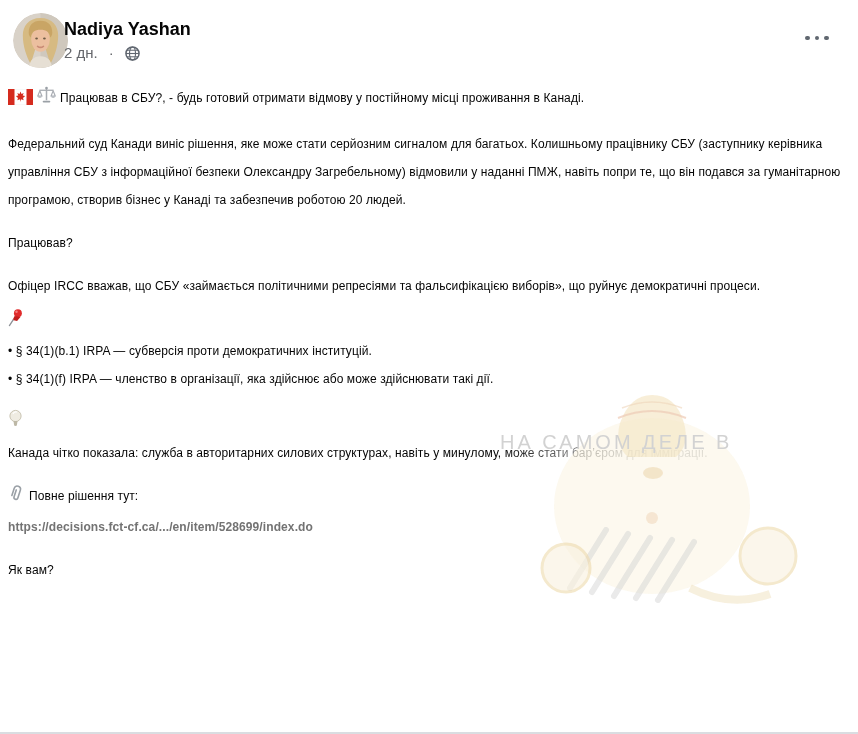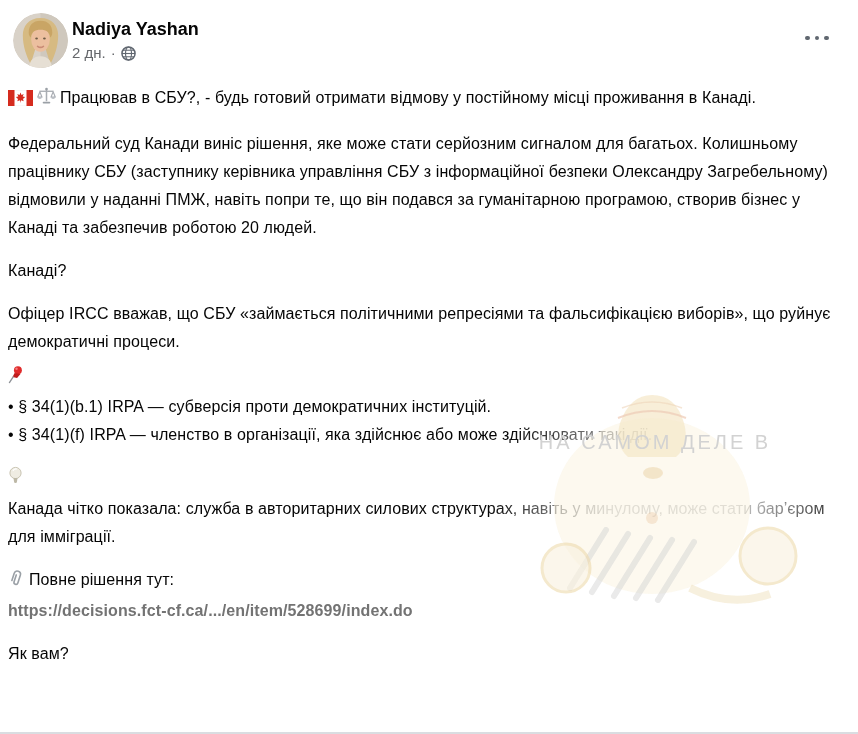--- a/index.html
+++ b/index.html
@@ -5,38 +5,38 @@
   html,body{margin:0;padding:0;}
   body{
     width:858px;height:734px;background:#ffffff;overflow:hidden;position:relative;
     font-family:"Liberation Sans","DejaVu Sans",sans-serif;color:#050505;
     -webkit-font-smoothing:antialiased;
   }
   
   .post-header{position:absolute;top:13px;left:13px;right:16px;height:60px;}
   .avatar{position:absolute;left:0;top:0;width:55px;height:55px;border-radius:50%;overflow:hidden;cursor:pointer;}
   .avatar svg{display:block;}
-  .h-info{position:absolute;left:59px;top:5px;}
+  .h-info{position:absolute;left:51px;top:5px;}
   .author{font-size:18px;font-weight:700;color:#050505;line-height:22px;cursor:pointer;}
-  .meta{margin-top:4px;font-size:15px;color:#65676b;display:flex;align-items:center;gap:5px;line-height:18px;}
+  .meta{margin-top:4px;font-size:15px;color:#65676b;display:flex;align-items:center;gap:11px;line-height:18px;}
   .globe{width:15px;height:15px;display:inline-block;}
   .more-btn{position:absolute;right:24px;top:26px;width:34px;height:24px;display:flex;align-items:center;justify-content:center;gap:5px;cursor:pointer;border-radius:6px;}
   .more-btn i{width:4.5px;height:4.5px;border-radius:50%;background:#606770;display:block;}
   
-  .post-body{position:absolute;top:84px;left:8px;right:16px;font-size:16px;line-height:28px;letter-spacing:0.1px;}
+  .post-body{position:absolute;top:84px;left:8px;right:16px;font-size:12px;line-height:28px;letter-spacing:0.1px;}
   .post-body p{margin:0 0 15px 0;}
   .post-body p.tight{margin-bottom:6px;}
   .post-body p.linkp{}
   .em{display:inline-block;vertical-align:-3px;margin-right:4px;}
   .link{color:#737373;font-weight:600;text-decoration:none;cursor:pointer;}
   
   .wm-fade{position:absolute;left:488px;top:362px;width:370px;height:272px;pointer-events:none;
     background:radial-gradient(closest-side,rgba(255,255,255,0.78) 35%,rgba(255,255,255,0.45) 65%,rgba(255,255,255,0) 100%);}
   .wm-emblem{position:absolute;left:540px;top:378px;width:290px;height:248px;pointer-events:none;opacity:0.9;}
-  .wm-text{position:absolute;left:500px;top:428px;width:310px;text-align:center;pointer-events:none;
+  .wm-text{position:absolute;left:500px;top:428px;width:310px;pointer-events:none;
     font-size:20px;line-height:28px;letter-spacing:3px;color:#d2d2d2;font-weight:400;white-space:nowrap;}
   
   .bottom-divider{position:absolute;left:0;right:0;bottom:0;height:2px;background:#dadde1;}
 </style>
 </head>
 <body>
 
 <div class="post-header">
   <div class="avatar">
     <svg width="55" height="55" viewBox="0 0 56 56">
@@ -103,21 +103,21 @@
         <rect x="6" y="15.5" width="8" height="1.8" rx="0.9" fill="#9aa0a6"></rect>
       </svg>
     </span><span>Працював в СБУ?, - будь готовий отримати відмову у постійному місці проживання в Канаді.</span>
   </p>
 
   <p>
     <span>Федеральний суд Канади виніс рішення, яке може стати серйозним сигналом для багатьох. Колишньому працівнику СБУ (заступнику керівника управління СБУ з інформаційної безпеки Олександру Загребельному) відмовили у наданні ПМЖ, навіть попри те, що він подався за гуманітарною програмою, створив бізнес у Канаді та забезпечив роботою 20 людей.</span>
   </p>
 
   <p>
-    <span>Канаді?</span><br>
+    <span>Працював?</span><br>
   </p>
 
   <p class="tight">
     <span>Офіцер IRCC вважав, що СБУ «займається політичними репресіями та фальсифікацією виборів», що руйнує демократичні процеси.</span>
   </p>
 
   <p>
     <span class="em">
       <svg width="17" height="19" viewBox="0 0 18 20">
         <circle cx="10.5" cy="5.5" r="4.2" fill="#e02b2b"></circle>

